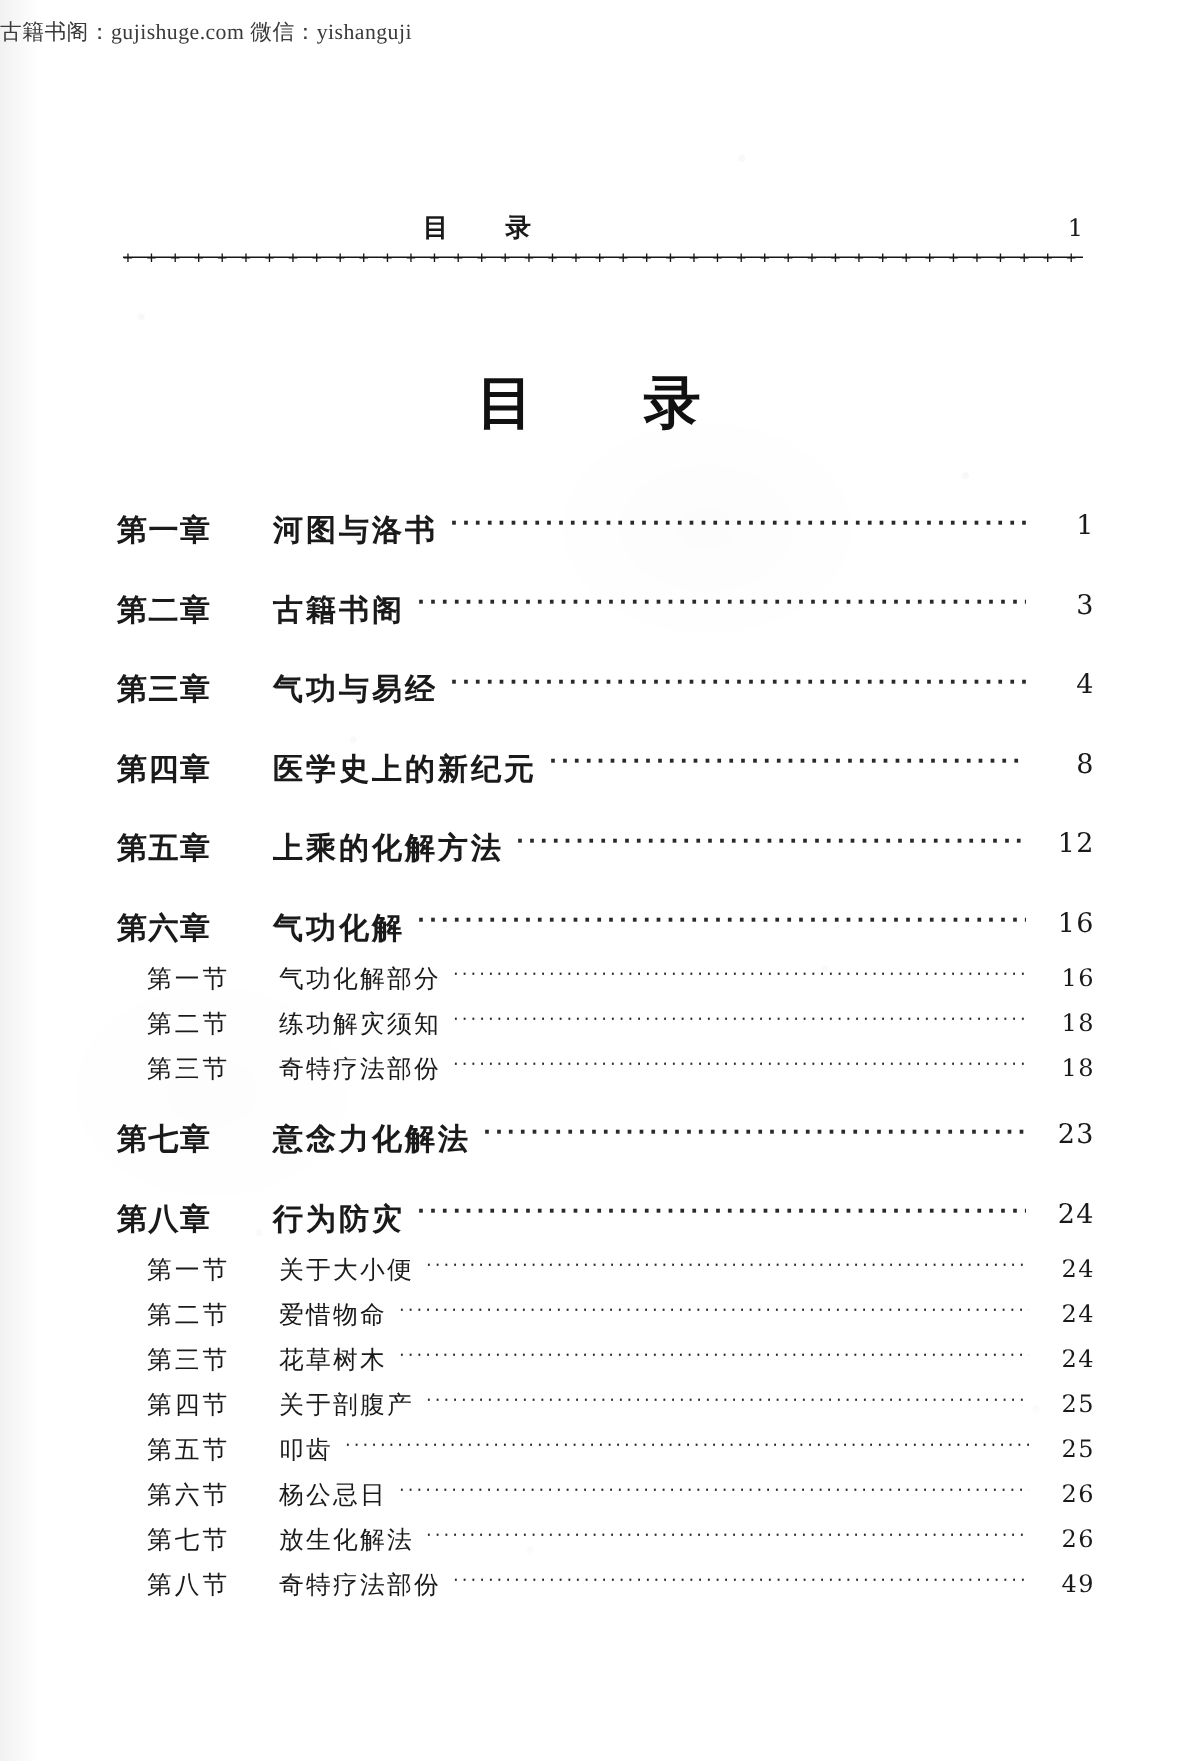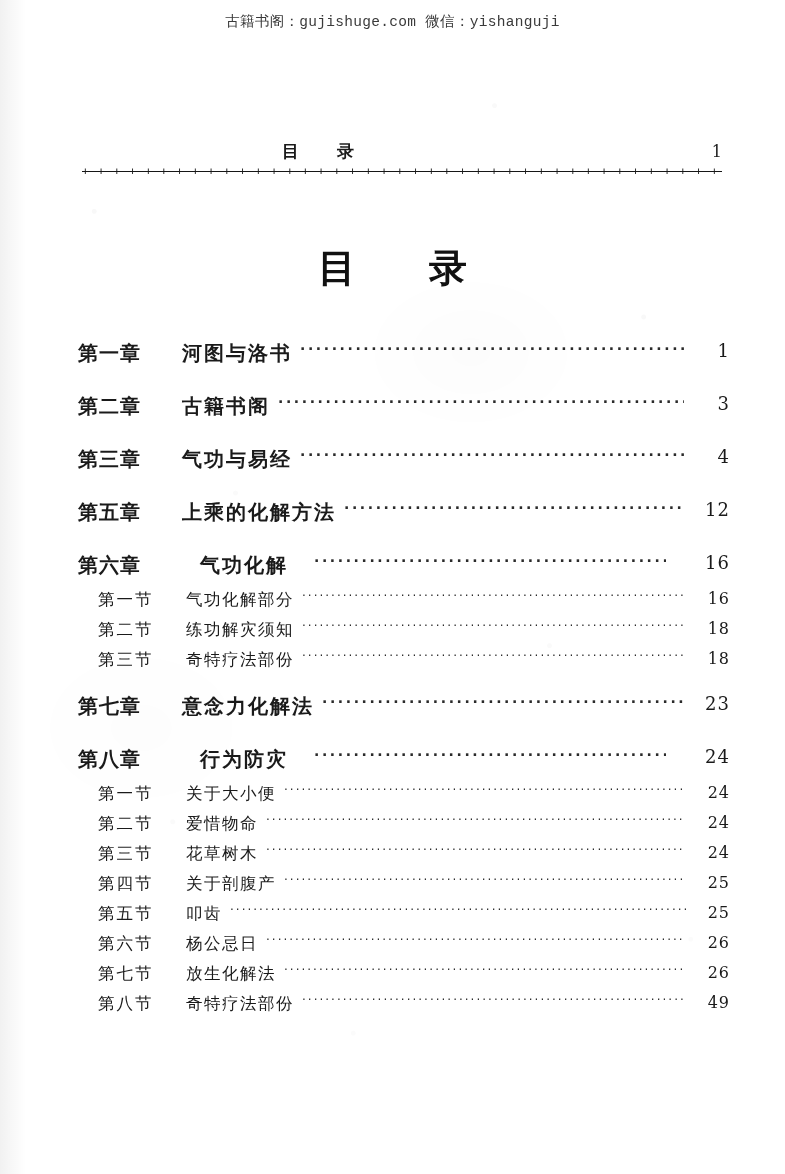--- a/index.html
+++ b/index.html
@@ -40,22 +40,22 @@
     background: linear-gradient(to right, rgba(0,0,0,0.055), rgba(0,0,0,0));
     pointer-events: none;
   }
 
   
   .watermark {
     position: absolute;
     top: 12px;
     left: 0;
     width: 785px;
-    text-align: center;
-    font-family: Liberation Mono, monospace;
+    text-align: left;
+    font-family: Liberation Serif, serif;
     font-size: 14.5px;
     letter-spacing: .3px;
     color: #3a3a3a;
     white-space: nowrap;
   }
 
   
   .running-head {
     position: absolute;
     top: 140px;
@@ -183,21 +183,21 @@
     font-size: 16.5px;
     letter-spacing: 1px;
     margin-bottom: 8px;
     padding-left: 20px;
   }
   .section .label { width: 88px; letter-spacing: 2px; }
   .section .title { letter-spacing: 1.5px; }
   .section .page { font-size: 16px; flex-basis: 38px; }
   .section .leader::before { font-size: 12px; letter-spacing: 2px; }
 
-  .tight { margin-bottom: 20px; gap: 18px; }
+  .tight { margin-bottom: 20px; }
 </style>
 </head>
 <body>
 
 <div class="paper-noise"></div>
 <div class="left-edge-smudge"></div>
 
 <div class="watermark">古籍书阁：gujishuge.com 微信：yishanguji</div>
 
 <div class="running-head">
@@ -229,20 +229,26 @@
     <span class="page">3</span>
   </div>
 
   <div class="entry chapter">
     <span class="label">第三章</span>
     <span class="title">气功与易经</span>
     <span class="leader"></span>
     <span class="page">4</span>
   </div>
 
+  <div class="entry chapter">
+    <span class="label">第四章</span>
+    <span class="title">医学史上的新纪元</span>
+    <span class="leader"></span>
+    <span class="page">8</span>
+  </div>
 
   <div class="entry chapter">
     <span class="label">第五章</span>
     <span class="title">上乘的化解方法</span>
     <span class="leader"></span>
     <span class="page">12</span>
   </div>
 
   <div class="entry chapter tight">
     <span class="label">第六章</span>

